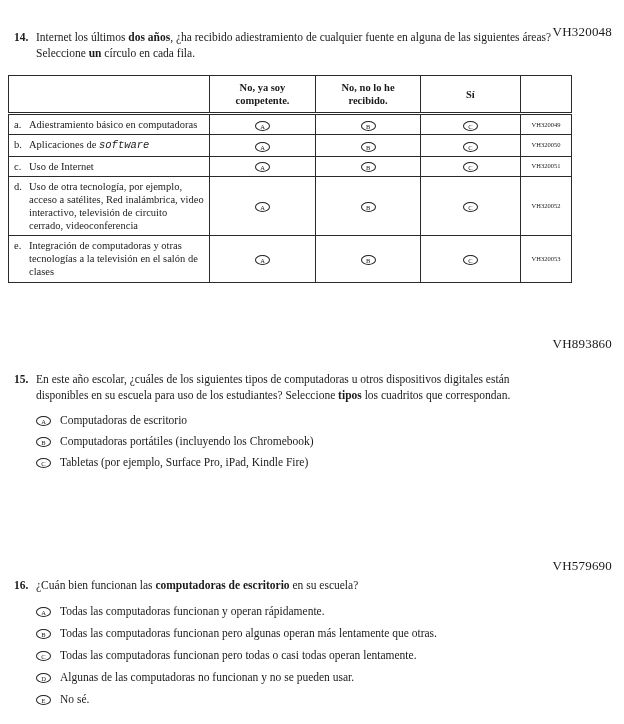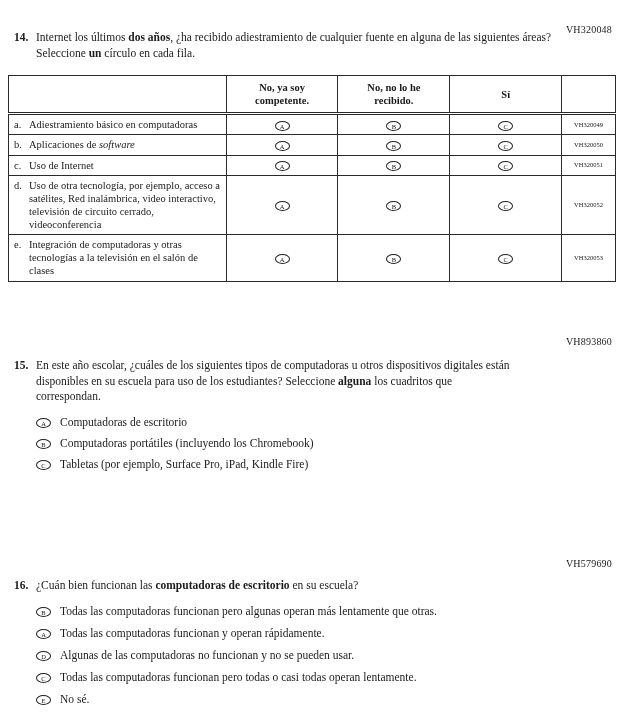--- a/index.html
+++ b/index.html
@@ -6,45 +6,45 @@
   html,body { margin:0; padding:0; }
   body {
     width:624px; height:724px;
     background:#ffffff;
     color:#1b1b1b;
     font-family:"Liberation Serif", serif;
     position:relative;
     font-size:11.5px;
   }
   .code {
-    font-size:10px;
+    font-size:13px;
     letter-spacing:0.2px;
     color:#1b1b1b;
   }
   .code-abs { position:absolute; right:12px; }
   #code-q14 { top:24px; }
   #code-q15 { top:336px; }
   #code-q16 { top:558px; }
 
   .question { position:absolute; left:14px; right:8px; }
   #q14 { top:30px; }
-  #q15 { top:358px; }
+  #q15 { top:372px; }
   #q16 { top:578px; }
 
   .q-head { display:flex; line-height:1.35; }
   .q-num { font-weight:bold; min-width:22px; }
   .q-text { max-width:520px; }
   #q15 .q-text { max-width:478px; }
   b.inline { font-weight:bold; }
-  i.inline { font-style:italic; }
+  i.inline { font-style:italic;font-family:Liberation Mono, monospace; }
 
   
   table.grid {
     border-collapse:collapse;
-    width:608px;
+    width:564px;
     margin-top:14px;
     margin-left:-6px;
     font-size:10.5px;
     line-height:1.25;
   }
   table.grid th, table.grid td {
     border:1px solid #2a2a2a;
     vertical-align:middle;
   }
   table.grid th {
@@ -183,21 +183,21 @@
       <td class="bub"><span class="bubble">C</span></td>
       <td class="codecell">VH320053</td>
     </tr>
   </tbody>
     </table>
 </div>
 
 <div class="question" id="q15">
   <div class="q-head">
     <span class="q-num">15.</span>
-    <span class="q-text"><span>En este año escolar, ¿cuáles de los siguientes tipos de computadoras u otros dispositivos digitales están disponibles en su escuela para uso de los estudiantes? Seleccione </span><b class="inline">alguna</b><span> los cuadritos que correspondan.</span></span>
+    <span class="q-text"><span>En este año escolar, ¿cuáles de los siguientes tipos de computadoras u otros dispositivos digitales están disponibles en su escuela para uso de los estudiantes? Seleccione </span><b class="inline">tipos</b><span> los cuadritos que correspondan.</span></span>
   </div>
   <div class="opts">
     <div class="opt">
       <span class="bubble">A</span>
       <span>Computadoras de escritorio</span>
     </div>
     <div class="opt">
       <span class="bubble">B</span>
       <span>Computadoras portátiles (incluyendo los Chromebook)</span>
     </div>
@@ -208,33 +208,33 @@
   </div>
 </div>
 
 <div class="question" id="q16">
   <div class="q-head">
     <span class="q-num">16.</span>
     <span class="q-text"><span>¿Cuán bien funcionan las </span><b class="inline">computadoras de escritorio</b><span> en su escuela?</span></span>
   </div>
   <div class="opts">
     <div class="opt">
+      <span class="bubble">A</span>
+      <span>Todas las computadoras funcionan y operan rápidamente.</span>
+    </div>
+    <div class="opt">
       <span class="bubble">B</span>
       <span>Todas las computadoras funcionan pero algunas operan más lentamente que otras.</span>
     </div>
     <div class="opt">
-      <span class="bubble">A</span>
-      <span>Todas las computadoras funcionan y operan rápidamente.</span>
+      <span class="bubble">C</span>
+      <span>Todas las computadoras funcionan pero todas o casi todas operan lentamente.</span>
     </div>
     <div class="opt">
       <span class="bubble">D</span>
       <span>Algunas de las computadoras no funcionan y no se pueden usar.</span>
     </div>
     <div class="opt">
-      <span class="bubble">C</span>
-      <span>Todas las computadoras funcionan pero todas o casi todas operan lentamente.</span>
-    </div>
-    <div class="opt">
       <span class="bubble">E</span>
       <span>No sé.</span>
     </div>
   </div>
 </div>
 
 </body></html>

